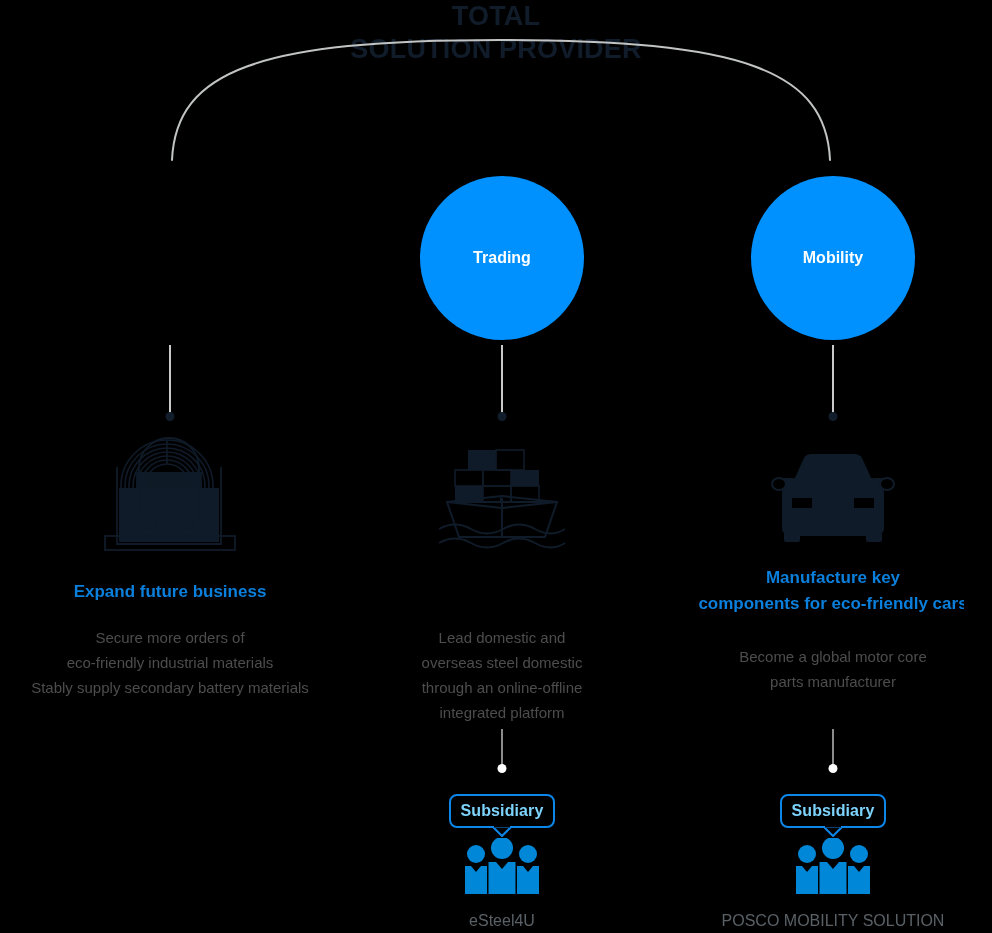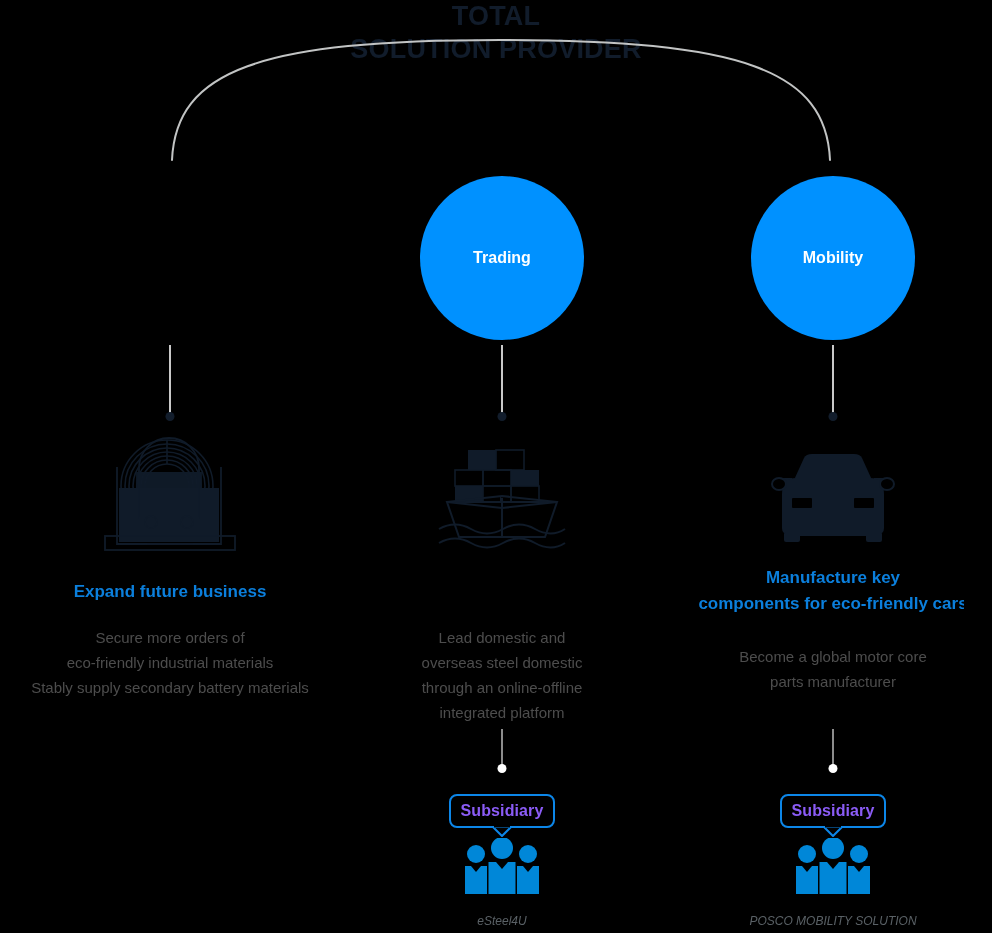--- a/index.html
+++ b/index.html
@@ -169,21 +169,21 @@
     inset: 0;
     border: 2px solid #0c86e8;
     border-radius: 8px;
     box-sizing: border-box;
     background: #000000;
     display: flex;
     align-items: center;
     justify-content: center;
   }
   .badge-box span {
-    color: #8b5cf6;
+    color: #7dd3fc;
     font-weight: bold;
     font-size: 16px;
     line-height: 16px;
     letter-spacing: 0.1px;
   }
   .badge-tail {
     position: absolute;
     left: 50%;
     bottom: -9px;
     transform: translateX(-50%);
@@ -204,24 +204,23 @@
   }
 
   
   .sub-caption {
     position: absolute;
     top: 911px;
     left: 0;
     width: 330px;
     text-align: center;
     color: #5a6166;
-    font-size: 12px;
+    font-size: 16px;
     line-height: 20px;
     white-space: nowrap;
-    font-style: italic;
   }
   #sub-caption-3 { left: -5px; width: 340px; }
 </style>
 </head>
 <body>
 
 <div id="stage">
 
   <div class="headline">
     <span class="l1">TOTAL</span>

